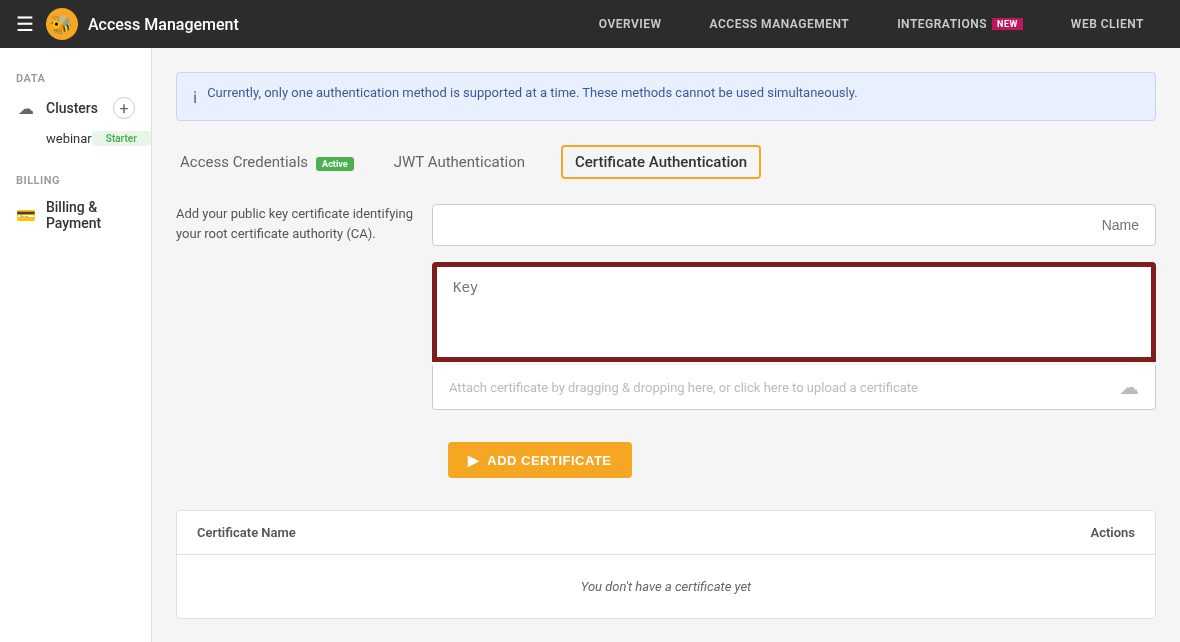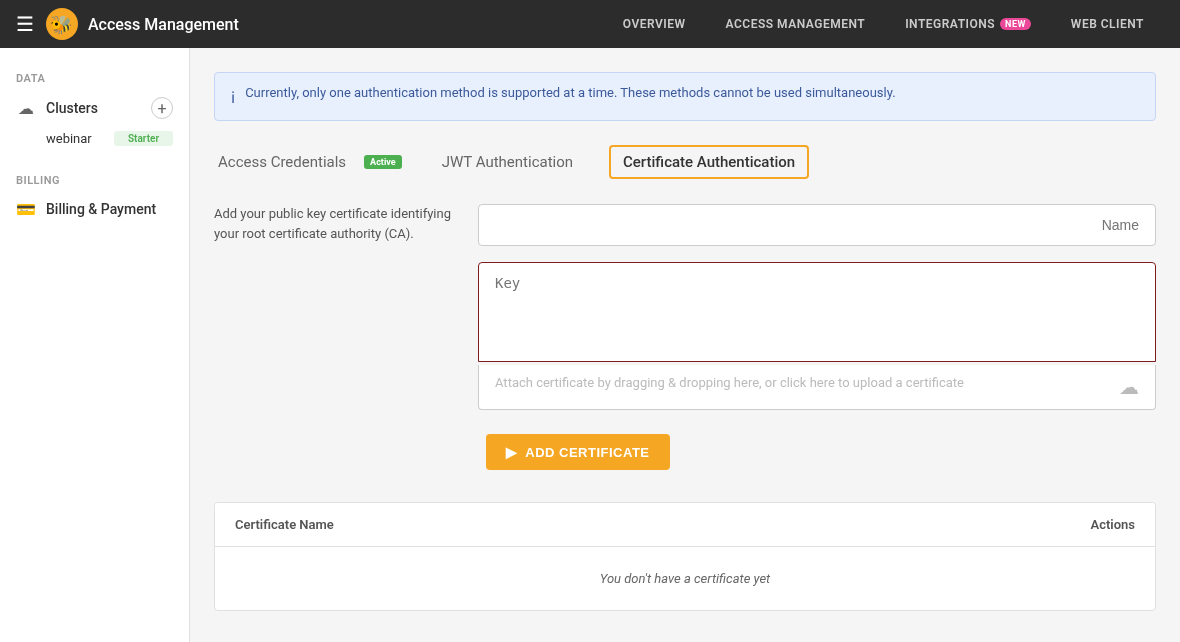--- a/index.html
+++ b/index.html
@@ -33,54 +33,54 @@
     }
     .top-nav .app-title {
       font-size: 16px;
       font-weight: 500;
       color: #fff;
       flex: 1;
     }
     .nav-links {
       display: flex;
       align-items: center;
-      gap: 0;
+      gap: 8px;
     }
     .nav-link {
       color: #ccc;
       font-size: 12px;
       font-weight: 600;
       letter-spacing: 0.5px;
       padding: 0 20px;
       height: 48px;
       display: flex;
       align-items: center;
       cursor: pointer;
       text-transform: uppercase;
     }
     .nav-link .badge-new {
-      background: #ec4899;
+      background: #be185d;
       color: #fff;
       font-size: 9px;
       font-weight: 700;
       padding: 1px 5px;
-      border-radius: 6px;
+      border-radius: 0;
       margin-left: 5px;
     }
 
     
     .layout {
       display: flex;
       margin-top: 48px;
       height: calc(100vh - 48px);
     }
 
     
     .sidebar {
-      width: 190px;
+      width: 152px;
       background: #fff;
       border-right: 1px solid #e0e0e0;
       padding: 16px 0;
       flex-shrink: 0;
     }
     .sidebar-section-label {
       font-size: 11px;
       font-weight: 600;
       color: #999;
       padding: 8px 16px 4px;
@@ -162,22 +162,22 @@
     
     .tabs {
       display: flex;
       align-items: center;
       gap: 32px;
       margin-bottom: 24px;
       border-bottom: 1px solid transparent;
     }
     .tab {
       display: flex;
-      align-items: center;
-      gap: 18px;
+      align-items: flex-end;
+      gap: 8px;
       padding: 8px 4px;
       cursor: pointer;
       font-size: 15px;
       color: #666;
       position: relative;
     }
     .tab.active {
       color: #333;
       font-weight: 500;
       border: 2px solid #f5a623;
@@ -189,22 +189,22 @@
       color: #fff;
       font-size: 9px;
       font-weight: 700;
       padding: 2px 6px;
       border-radius: 3px;
     }
 
     
     .form-area {
       display: flex;
-      gap: 24px;
-      margin-bottom: 24px;
+      gap: 16px;
+      margin-bottom: 32px;
     }
     .form-description {
       width: 240px;
       flex-shrink: 0;
       font-size: 13px;
       color: #555;
       line-height: 1.5;
     }
     .form-fields {
       flex: 1;
@@ -220,35 +220,36 @@
       font-size: 14px;
       color: #999;
       background: #fff;
       outline: none;
       text-align: right;
     }
     .textarea-field {
       width: 100%;
       height: 100px;
       padding: 12px 16px;
-      border: 1px solid #7f1d1d;
+      border: 5px solid #7f1d1d;
       border-radius: 4px 4px 0 0;
       font-size: 14px;
       color: #999;
       background: #fff;
       outline: none;
       resize: none;
     }
     .upload-area {
       border: 1px solid #ccc;
       border-top: none;
       border-radius: 0 0 4px 4px;
       background: #fff;
       padding: 10px 16px;
       display: flex;
+      align-items: center;
       justify-content: space-between;
       color: #bbb;
       font-size: 13px;
     }
     .upload-icon { font-size: 20px; color: #bbb; }
 
     
     .add-btn-container {
       display: flex;
       justify-content: flex-start;

